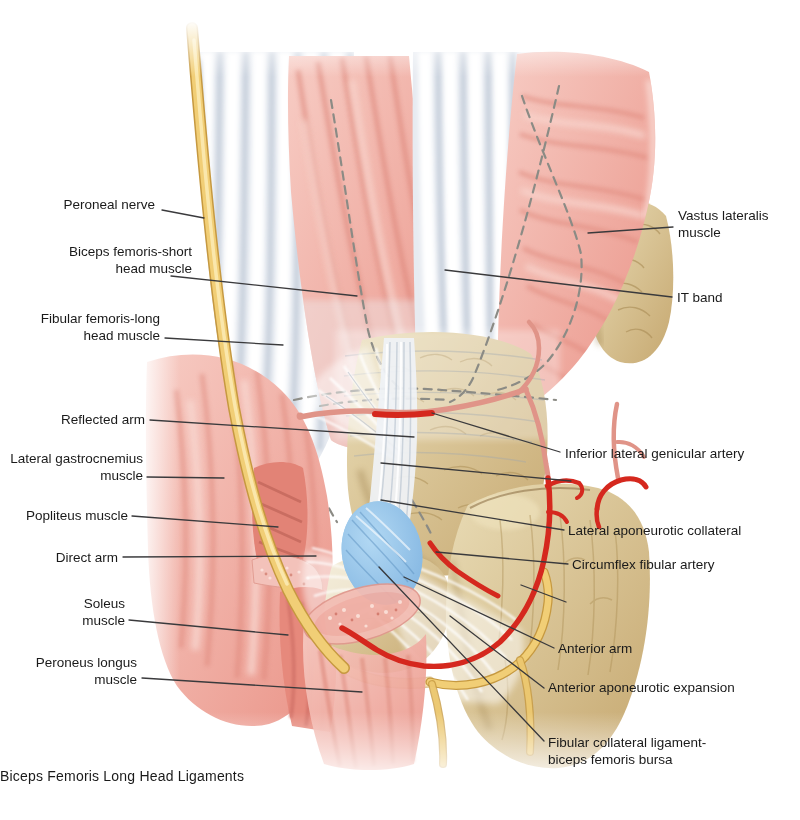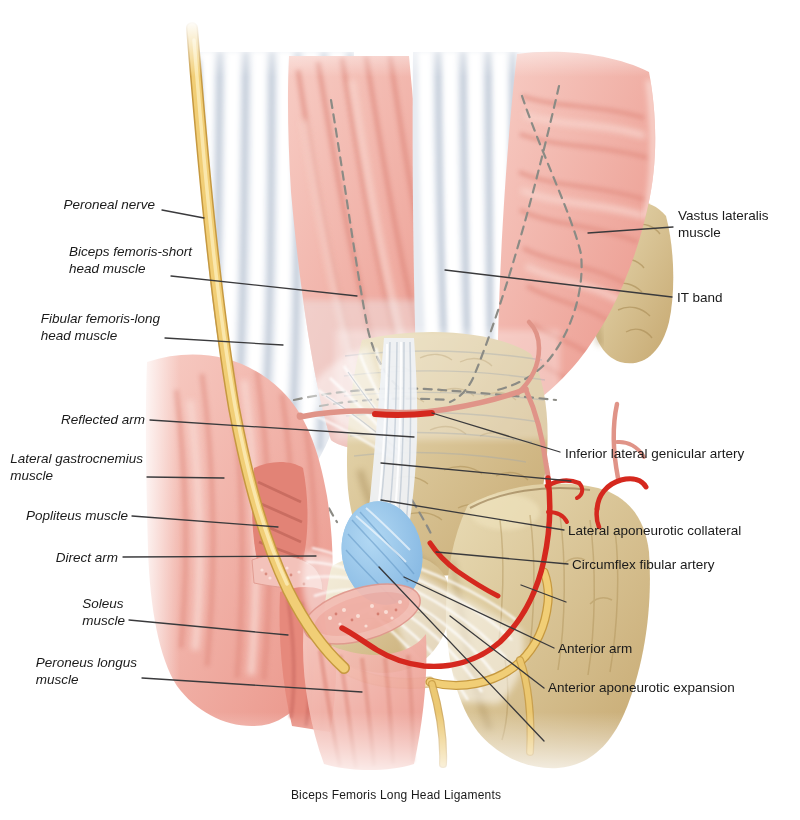--- a/index.html
+++ b/index.html
@@ -1,23 +1,23 @@
 <!DOCTYPE html>
 <html style="--c-background: #FFFFFF; --c-text: #1A1A1A; --c-leader: #3A3A3C; --c-dashed: #8B8B85; --c-muscle: #EA9488; --c-tendon: #E7EBF1; --c-bone: #D4BE8C; --c-nerve: #F1CE76; --c-artery: #D5281E; --c-artery_muted: #E09488; --c-bursa: #8FC3E9;"><head>
 <meta charset="utf-8">
 <style>
   html,body{margin:0;padding:0;background:#fff;}
   #stage{position:relative;width:800px;height:820px;background:var(--c-background,#fff);
          font-family:"Liberation Sans","DejaVu Sans",sans-serif;overflow:hidden;}
   #art{position:absolute;left:0;top:0;}
   .lbl{position:absolute;font-size:13.5px;line-height:16.5px;color:var(--c-text,#1a1a1a);white-space:nowrap;}
-  .lbl.r{text-align:left;font-style:italic;}
+  .lbl.r{text-align:right;}
   .lbl span{display:block;}
-  #figure-title{position:absolute;top:788px;left:0;width:792px;text-align:center;
-                font-size:12px;color:var(--c-text,#2b2b2b);letter-spacing:.2px;}
+  #figure-title{position:absolute;top:768px;left:0;width:792px;text-align:left;
+                font-size:14px;color:var(--c-text,#2b2b2b);letter-spacing:.2px;}
   
   .ln-leader{stroke:var(--c-leader,#3A3A3C);stroke-width:1.3;fill:none;stroke-linecap:round;}
   .ln-dash{stroke:var(--c-dashed,#8B8B85);stroke-width:2.2;fill:none;stroke-dasharray:8 6.5;stroke-linecap:round;}
   .ln-artery{stroke:var(--c-artery,#D5281E);fill:none;stroke-linecap:round;}
   .ln-artery-m{stroke:var(--c-artery_muted,#E09488);fill:none;stroke-linecap:round;}
   .nerve-under{stroke:#C69940;fill:none;stroke-linecap:round;}
   .nerve-core{stroke:var(--c-nerve,#F1CE76);fill:none;stroke-linecap:round;}
   .nerve-hi{stroke:#FAE7AC;fill:none;stroke-linecap:round;}
   .f-bursa{fill:var(--c-bursa,#8FC3E9);}
 </style>
@@ -519,16 +519,20 @@
     </div>
 <div class="lbl" style="left:572px;top:557px">
       <span>Circumflex fibular artery</span>
     </div>
 <div class="lbl" style="left:558px;top:641px">
       <span>Anterior arm</span>
     </div>
 <div class="lbl" style="left:548px;top:680px">
       <span>Anterior aponeurotic expansion</span>
     </div>
+<div class="lbl" style="left:548px;top:735px">
+      <span>Fibular collateral ligament-</span>
+      <span>biceps femoris bursa</span>
+    </div>
 
 <div id="figure-title">Biceps Femoris Long Head Ligaments</div>
 
 </div>
 
 </body></html>

